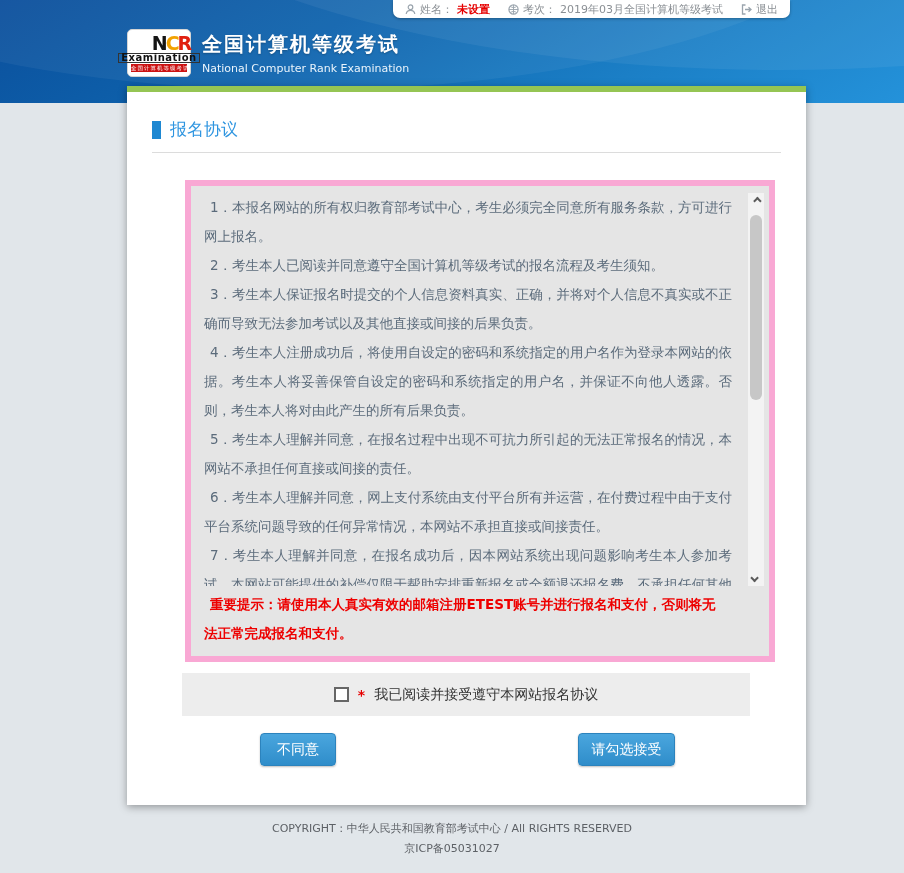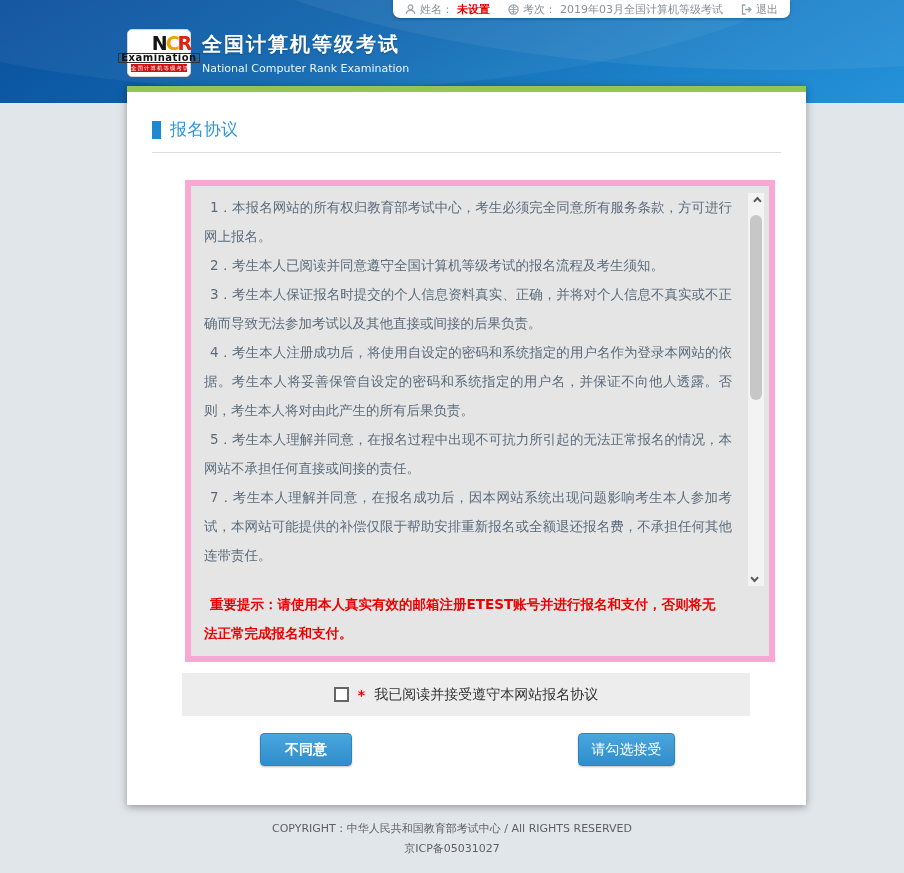--- a/index.html
+++ b/index.html
@@ -126,21 +126,21 @@
   }
   .star{ color:#e60000; font-weight:bold; font-size:14px; }
   .check-label{ font-size:14px; color:#333; }
   
   .btn{
     position:absolute; height:33px; border:1px solid #2c83bd; border-radius:4px;
     background:linear-gradient(#4aa6de,#2f8dca); color:#fff; font-size:14px;
     font-family:"DejaVu Sans","Liberation Sans",sans-serif;
     cursor:pointer; box-shadow:0 1px 2px rgba(0,0,0,0.25);
   }
-  .btn.disagree{ left:133px; top:647px; width:92px;font-weight:bold; }
+  .btn.disagree{ left:133px; top:647px; width:76px; }
   .btn.accept{ left:451px; top:647px; width:97px; }
   
   .footer{
     position:absolute; top:819px; left:0; width:904px; text-align:center;
     font-size:11px; color:#5d6166; line-height:20px;
   }
 </style>
 </head>
 <body>
 
@@ -202,20 +202,21 @@
       <span class="txt">报名协议</span>
     </div>
 
     <div class="agreement-box">
       <div class="scroll-region">
           <p class="agreement-item">1．本报名网站的所有权归教育部考试中心，考生必须完全同意所有服务条款，方可进行网上报名。</p>
           <p class="agreement-item">2．考生本人已阅读并同意遵守全国计算机等级考试的报名流程及考生须知。</p>
           <p class="agreement-item">3．考生本人保证报名时提交的个人信息资料真实、正确，并将对个人信息不真实或不正确而导致无法参加考试以及其他直接或间接的后果负责。</p>
           <p class="agreement-item">4．考生本人注册成功后，将使用自设定的密码和系统指定的用户名作为登录本网站的依据。考生本人将妥善保管自设定的密码和系统指定的用户名，并保证不向他人透露。否则，考生本人将对由此产生的所有后果负责。</p>
           <p class="agreement-item">5．考生本人理解并同意，在报名过程中出现不可抗力所引起的无法正常报名的情况，本网站不承担任何直接或间接的责任。</p>
+          <p class="agreement-item">6．考生本人理解并同意，网上支付系统由支付平台所有并运营，在付费过程中由于支付平台系统问题导致的任何异常情况，本网站不承担直接或间接责任。</p>
           <p class="agreement-item">7．考生本人理解并同意，在报名成功后，因本网站系统出现问题影响考生本人参加考试，本网站可能提供的补偿仅限于帮助安排重新报名或全额退还报名费，不承担任何其他连带责任。</p>
         </div>
 
       <div class="scrollbar">
         <div class="sb-arrow up">
           <i class="chev chev-up"></i>
         </div>
         <div class="sb-thumb"></div>
         <div class="sb-arrow down">
           <i class="chev chev-down"></i>

